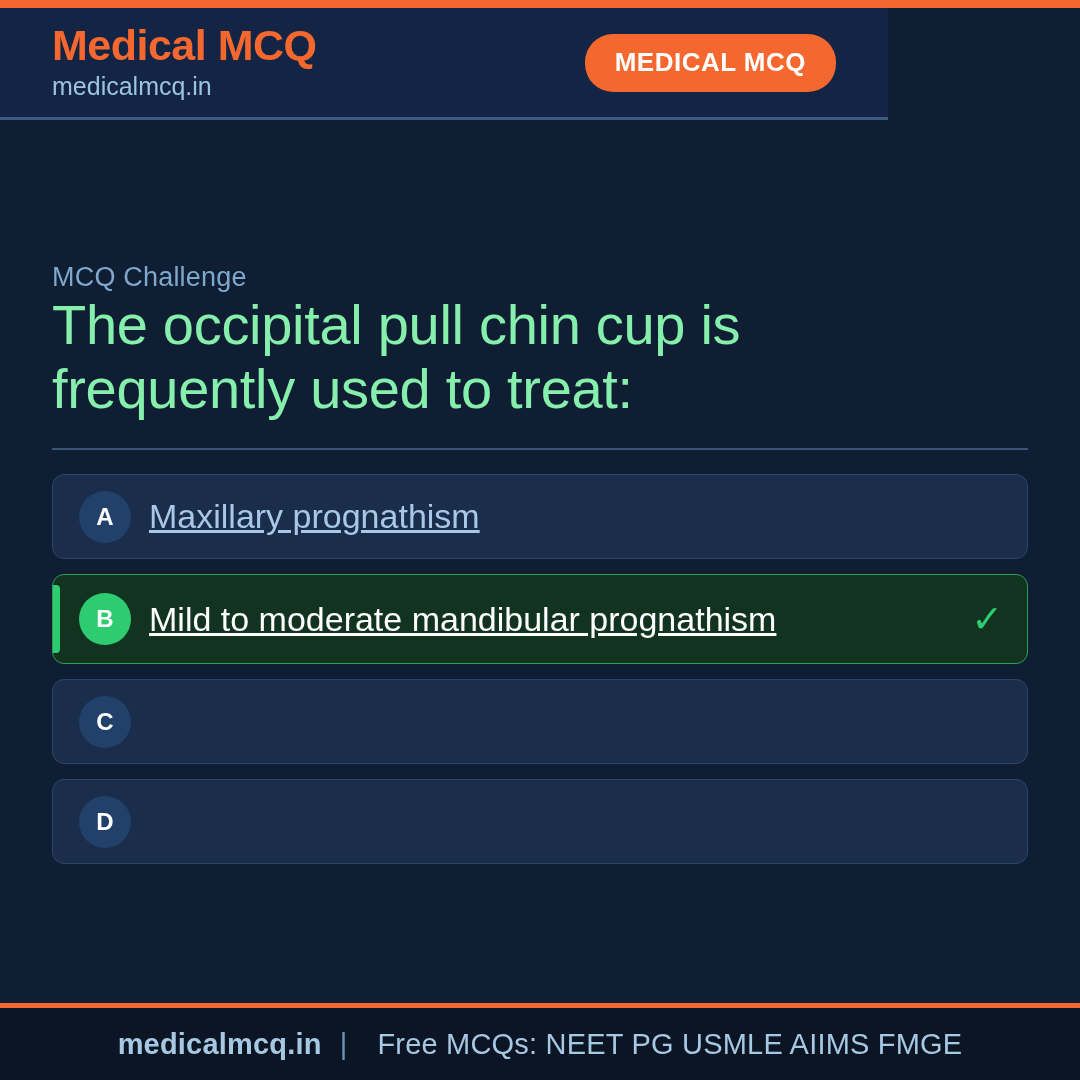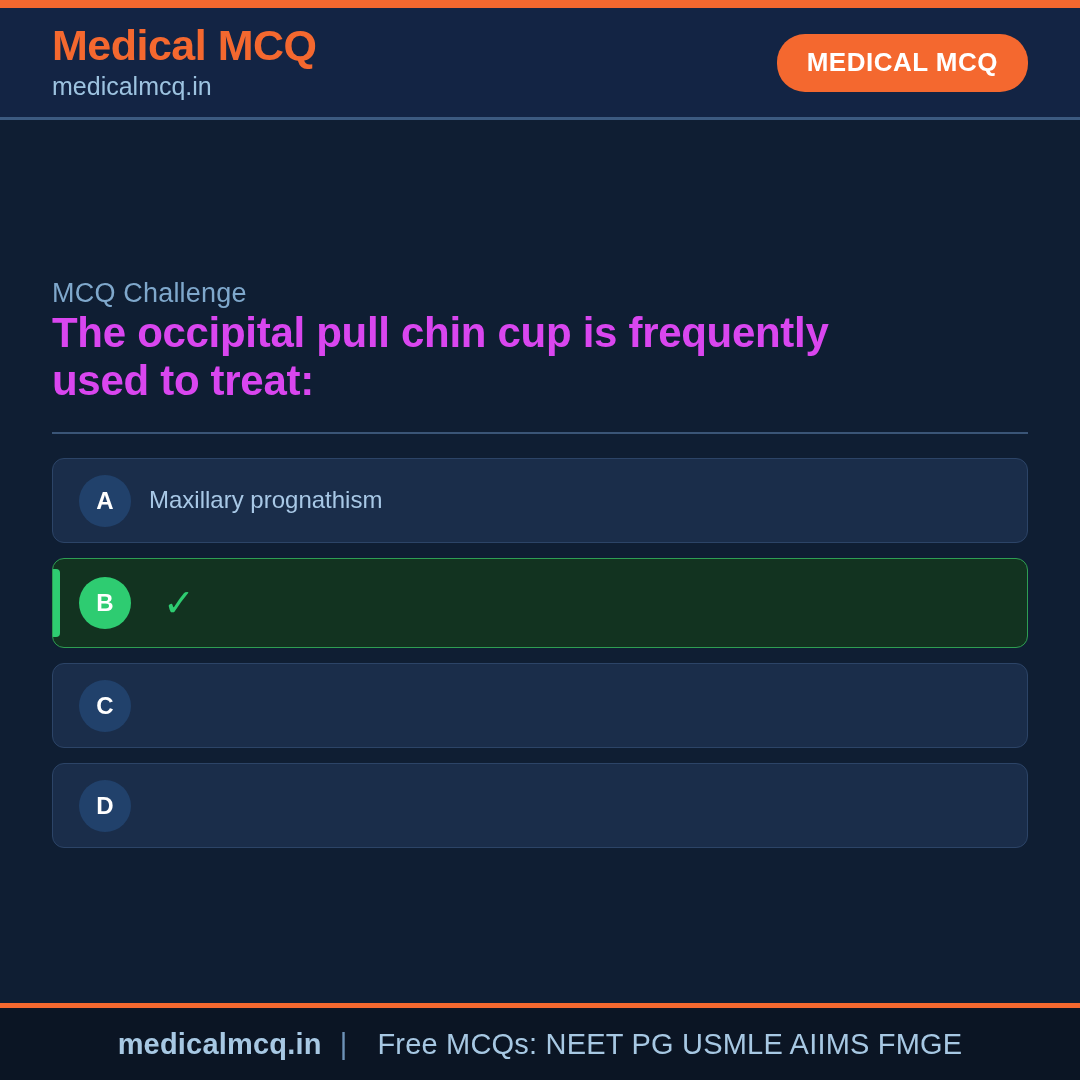--- a/index.html
+++ b/index.html
@@ -22,21 +22,21 @@
     top: 0; left: 0;
     width: 1080px;
     height: 8px;
     background: #F4682F;
   }
 
   
   .header {
     position: absolute;
     top: 8px; left: 0;
-    width: 1080px;
+    width: 888px;
     height: 112px;
     background: #132444;
     border-bottom: 3px solid #3C5A80;
     display: flex;
     align-items: center;
     justify-content: space-between;
     padding: 14px 52px;
   }
   .brand-block { display: flex; flex-direction: column; justify-content: center; }
   .brand-title {
@@ -75,23 +75,23 @@
     justify-content: center;
   }
 
   .eyebrow {
     font-size: 27px;
     color: #7FA8CC;
     letter-spacing: 0.2px;
   }
 
   .question {
-    font-size: 42px;
-    font-weight: bold;
-    color: #d946ef;
+    font-size: 56px;
+    font-weight: normal;
+    color: #86efac;
     line-height: 1.14;
     letter-spacing: -0.3px;
     max-width: 880px;
   }
 
   .divider {
     height: 2px;
     background: #3A5577;
     margin: 28px 0 24px 0;
     width: 100%;
@@ -122,24 +122,25 @@
     color: #FFFFFF;
     font-size: 24px;
     font-weight: bold;
     display: flex;
     align-items: center;
     justify-content: center;
     margin-right: 18px;
   }
 
   .option .label {
-    font-size: 24px;
+    font-size: 34px;
     color: #A8C8E6;
     line-height: 1.2;
     flex: 1;
+    text-decoration: underline;
   }
 
   .option .check {
     font-size: 38px;
     color: #2ECC71;
     line-height: 1;
     margin-left: 14px;
     visibility: hidden;
   }
 
@@ -206,20 +207,21 @@
 
     <div class="option">
       <div class="badge">A</div>
       <div class="label">Maxillary prognathism</div>
       <div class="check"></div>
     </div>
 
     <div class="option correct">
       <div class="accent"></div>
       <div class="badge">B</div>
+      <div class="label">Mild to moderate mandibular prognathism</div>
       <div class="check">✓</div>
     </div>
 
     <div class="option">
       <div class="badge">C</div>
       <div class="check"></div>
     </div>
 
     <div class="option">
       <div class="badge">D</div>

